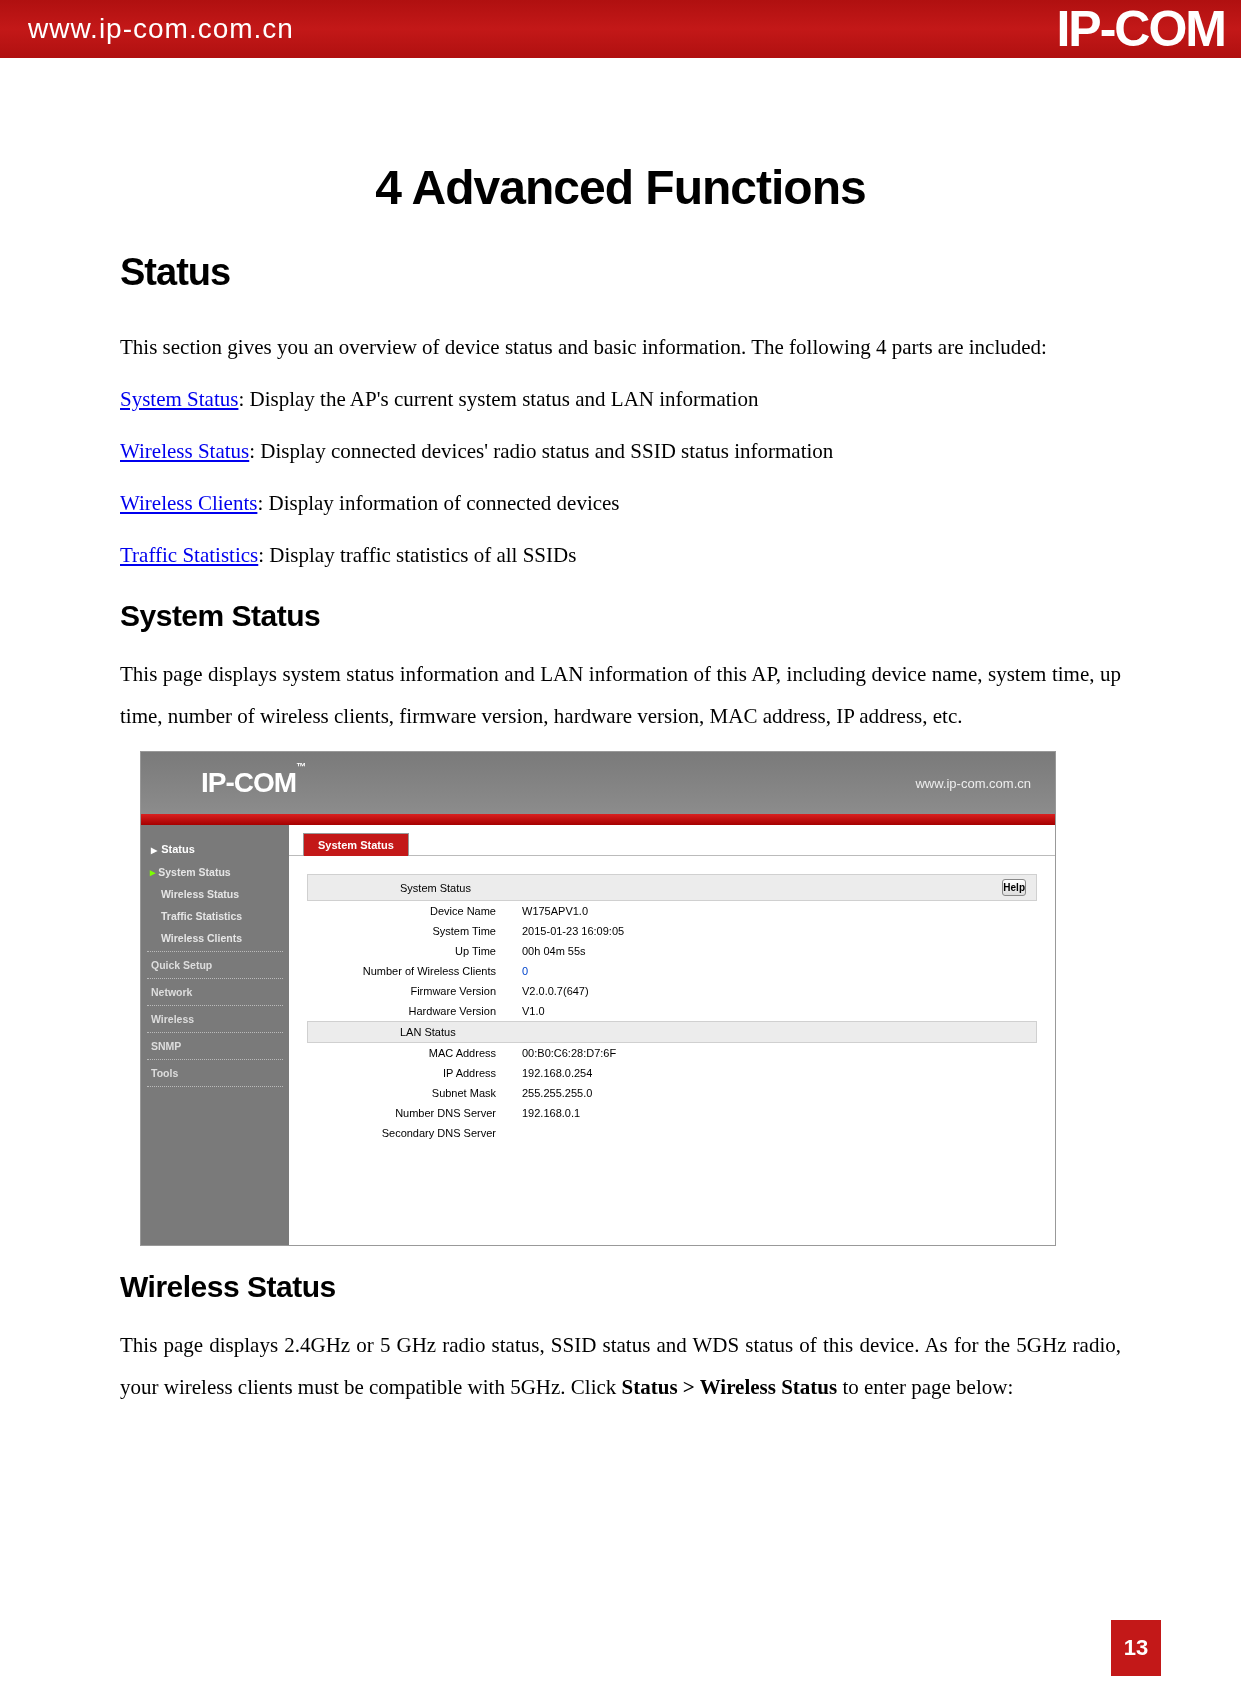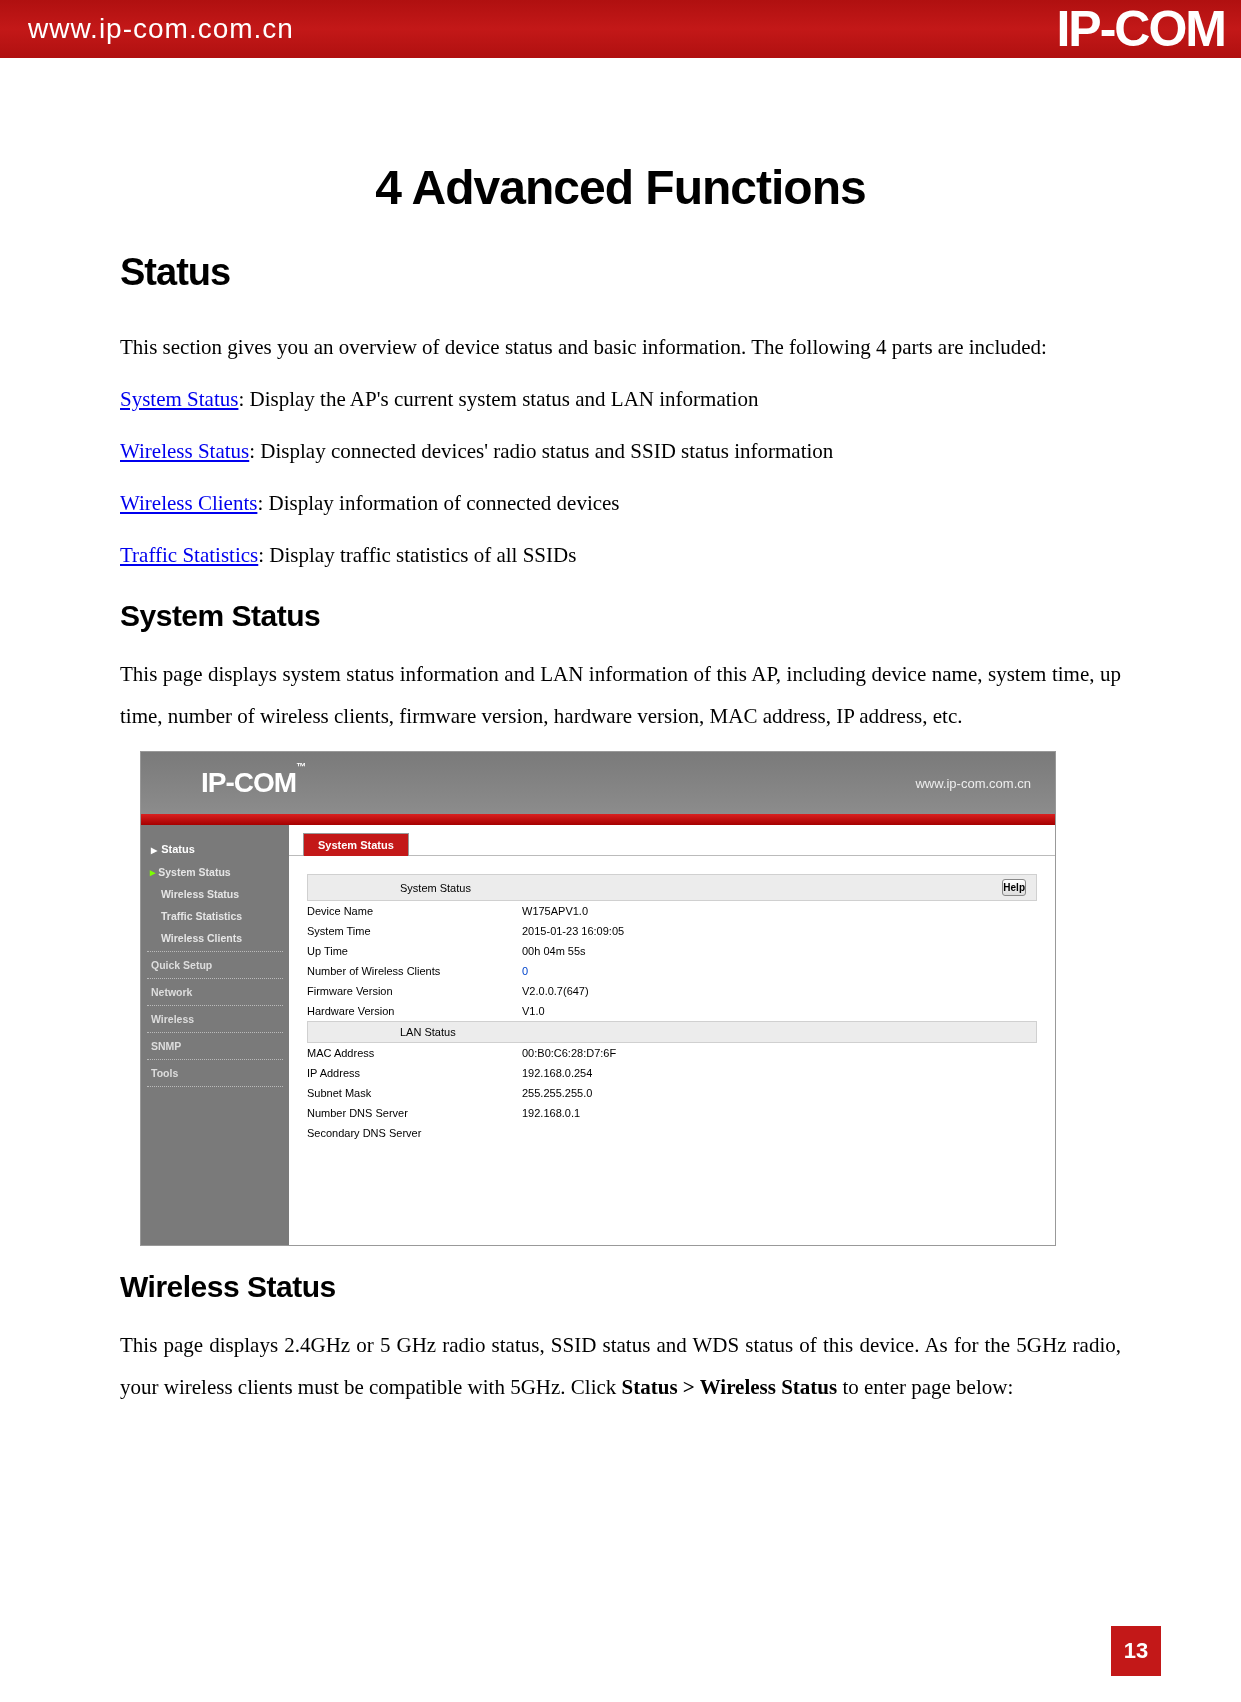--- a/index.html
+++ b/index.html
@@ -184,35 +184,36 @@
     border-radius: 3px;
     cursor: pointer;
   }
   .ap-row {
     display: flex;
     font-size: 11px;
     padding: 4px 0;
   }
   .ap-row-label {
     width: 215px;
+    text-align: right;
     padding-right: 26px;
     color: #000;
   }
   .ap-row-val {
     color: #000;
   }
   .ap-row-val.blue { color: #0044cc; }
 
   
   .page-footer {
     position: absolute;
     bottom: 26px;
     right: 80px;
     width: 50px;
-    height: 50px;
+    height: 56px;
     background: #c31818;
     color: #fff;
     font-family: Arial, sans-serif;
     font-weight: bold;
     font-size: 22px;
     display: flex;
     align-items: center;
     justify-content: center;
   }
 </style>

